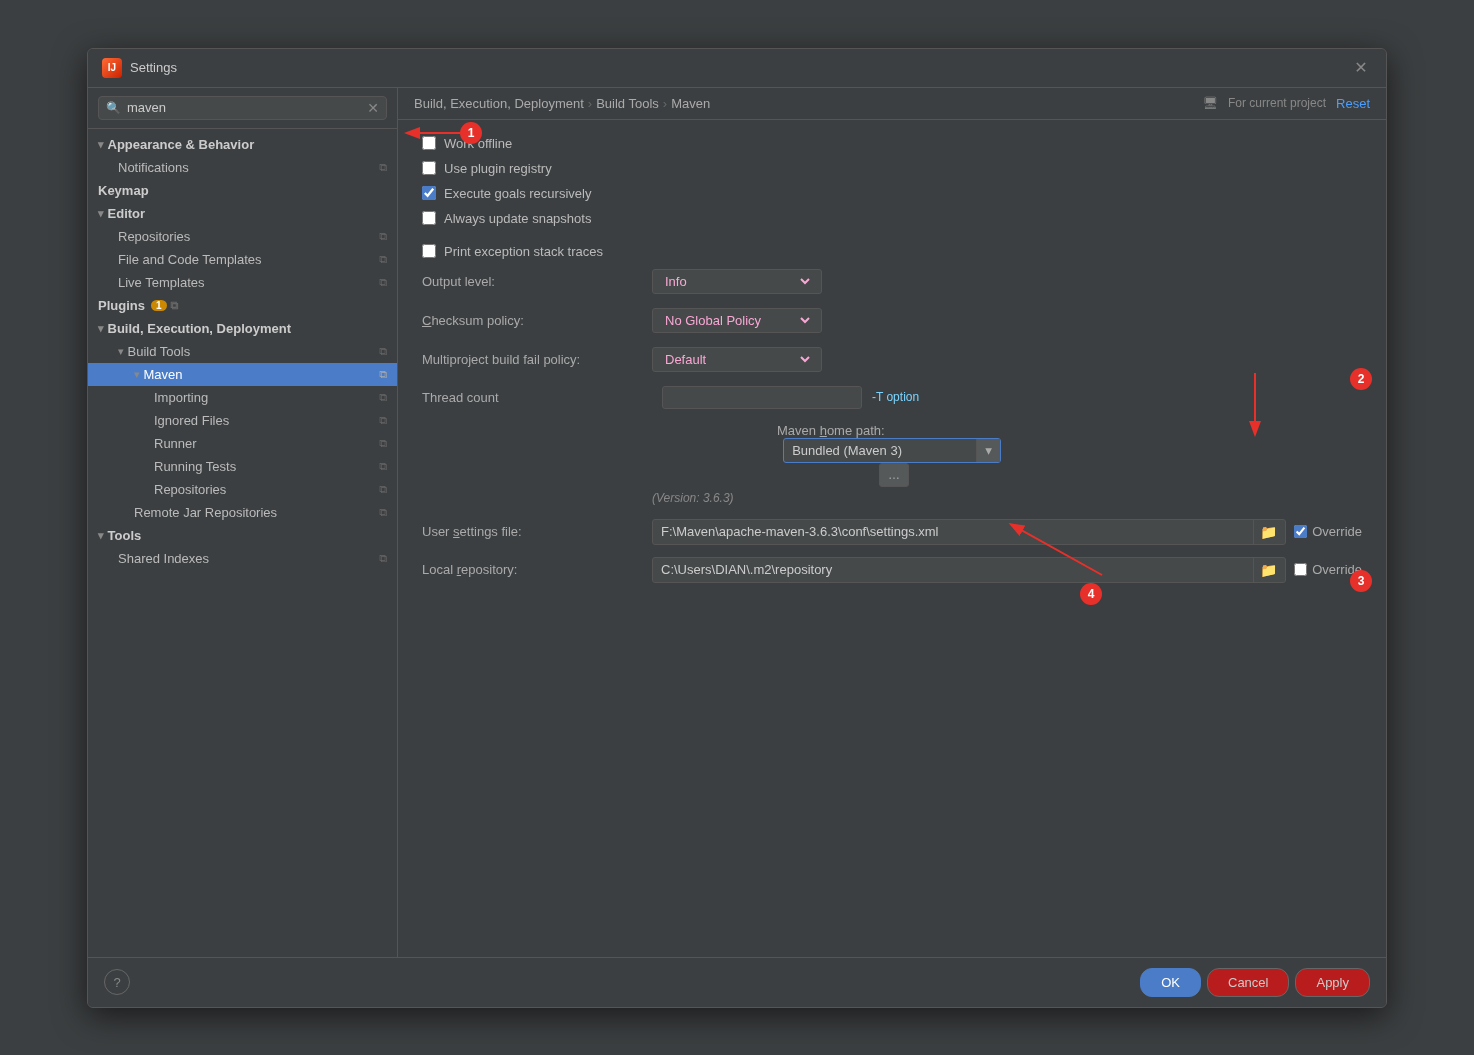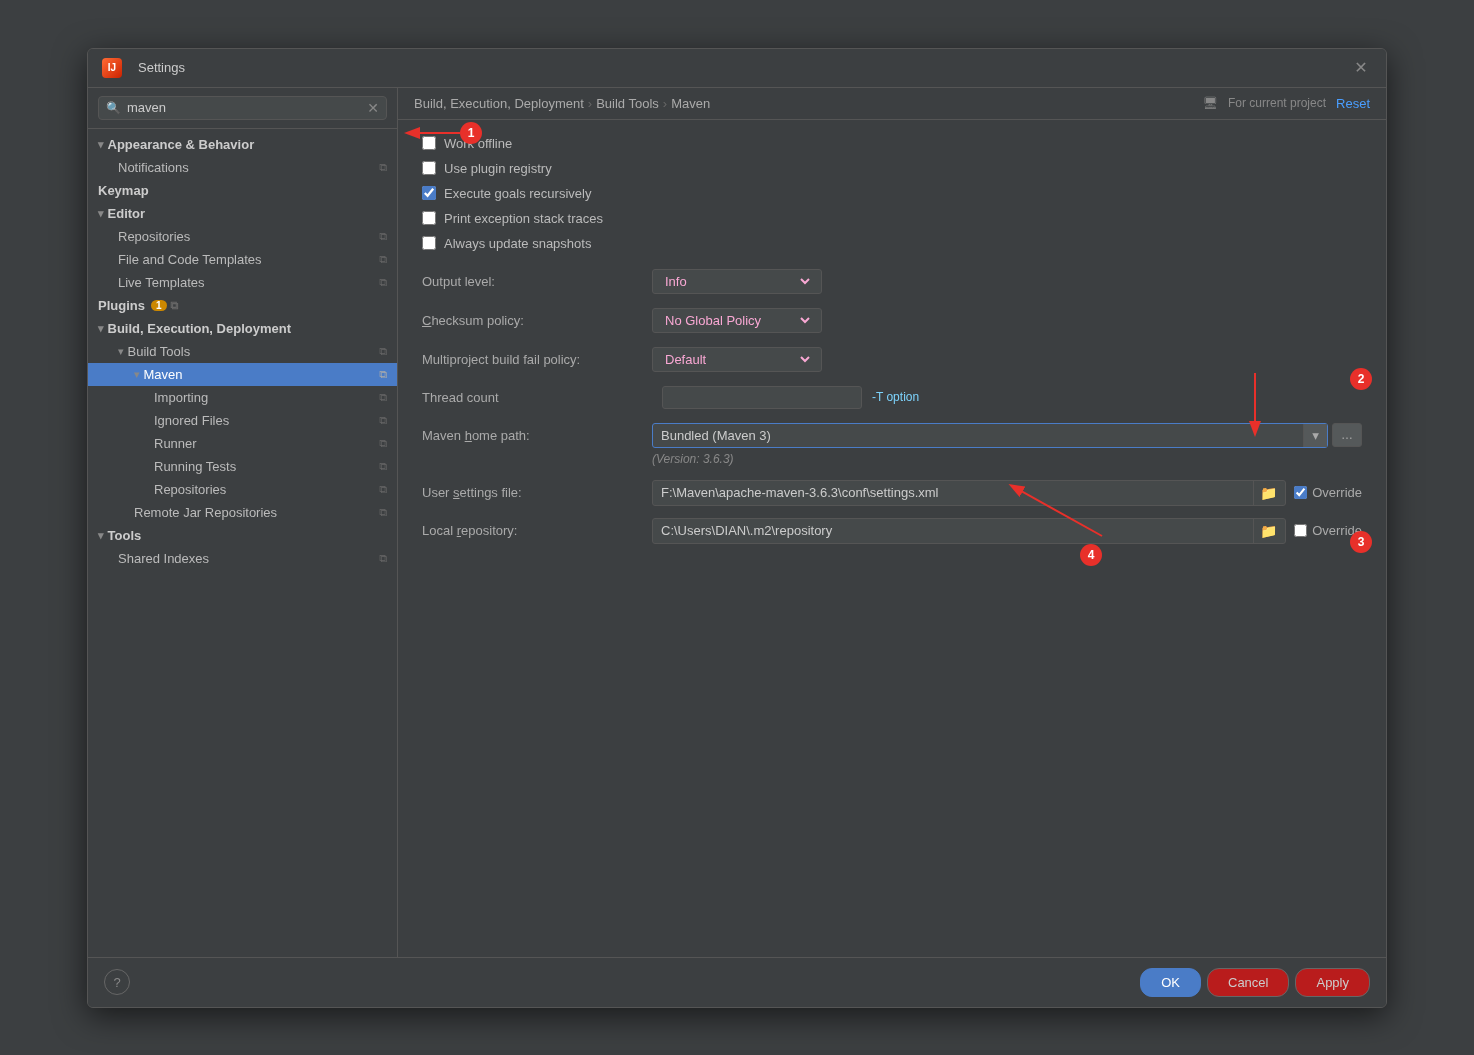--- a/index.html
+++ b/index.html
@@ -29,21 +29,21 @@
       display: flex;
       align-items: center;
       justify-content: space-between;
       padding: 8px 14px;
       border-bottom: 1px solid #555;
       flex-shrink: 0;
     }
     .title-bar-left {
       display: flex;
       align-items: center;
-      gap: 16px;
+      gap: 8px;
     }
     .app-icon {
       width: 20px;
       height: 20px;
       background: linear-gradient(135deg, #ff6b35, #cc2200);
       border-radius: 4px;
       display: flex;
       align-items: center;
       justify-content: center;
       font-size: 10px;
@@ -231,20 +231,21 @@
       width: 200px;
       color: #cccccc;
       font-size: 13px;
       outline: none;
     }
     .t-option { color: #7dd3fc; font-size: 12px; }
     .maven-path-row {
       display: flex;
       align-items: center;
       margin-bottom: 4px;
+      flex-direction: column;
     }
     .maven-path-label { width: 230px; color: #aaaaaa; font-size: 13px; flex-shrink: 0; }
     .maven-path-input-wrap {
       display: flex;
       align-items: center;
       flex: 1;
       background: #45494a;
       border: 1px solid #4a7cc7;
       border-radius: 3px;
     }
@@ -540,27 +541,27 @@
             <label for="cb1" class="checkbox-label">Work offline</label>
           </div>
           <div class="checkbox-row">
             <input type="checkbox" id="cb2" style="">
             <label for="cb2" class="checkbox-label">Use plugin registry</label>
           </div>
           <div class="checkbox-row">
             <input type="checkbox" id="cb3" checked="" style="">
             <label for="cb3" class="checkbox-label">Execute goals recursively</label>
           </div>
+          <div class="checkbox-row" style="margin-bottom:18px">
+            <input type="checkbox" id="cb5" style="">
+            <label for="cb5" class="checkbox-label">Always update snapshots</label>
+          </div>
           <div class="checkbox-row">
             <input type="checkbox" id="cb4" style="">
             <label for="cb4" class="checkbox-label">Print exception stack traces</label>
-          </div>
-          <div class="checkbox-row" style="margin-bottom:18px">
-            <input type="checkbox" id="cb5" style="">
-            <label for="cb5" class="checkbox-label">Always update snapshots</label>
           </div>
 
           <div class="field-row">
             <span class="field-label">Output level:</span>
             <div class="select-wrap">
               <select>
                 <option>Info</option>
                 <option>Debug</option>
                 <option>Warn</option>
                 <option>Error</option>

